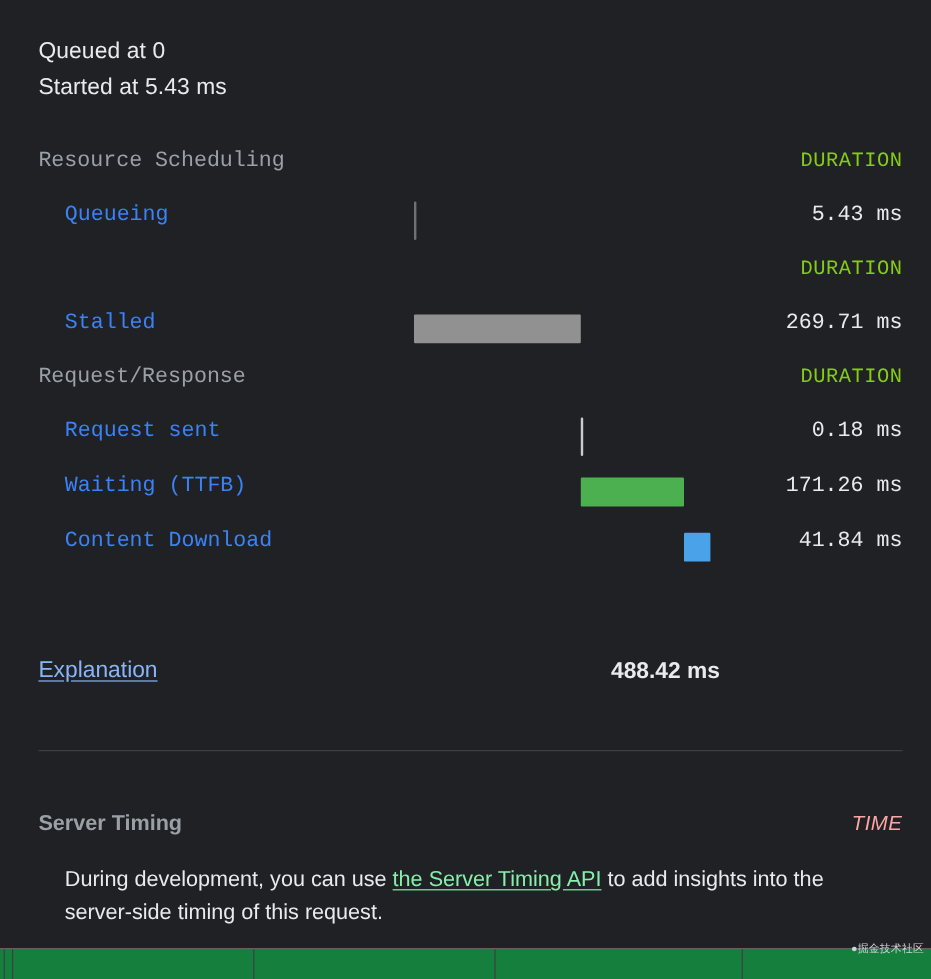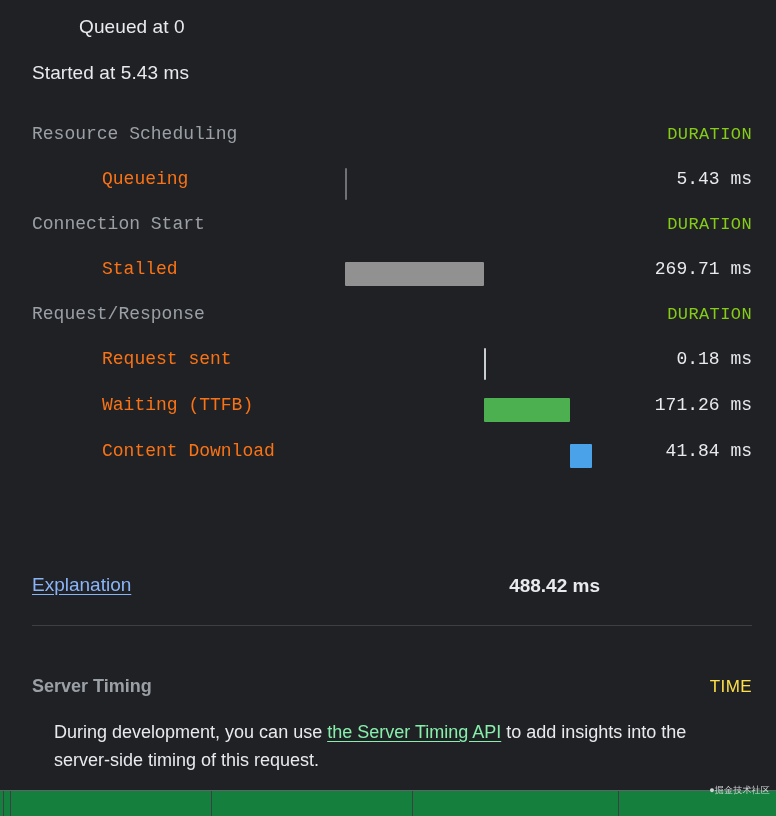--- a/index.html
+++ b/index.html
@@ -26,21 +26,21 @@
 
   
   .summary {
     position: absolute;
     left: 32px;
     font-size: 19px;
     color: #e8eaed;
     letter-spacing: 0.1px;
     white-space: nowrap;
   }
-  #queued-line  { top: 16px; margin-left: 47px; }
+  #queued-line  { top: 32px; }
   #started-line { top: 62px; }
 
   
   #timing-table {
     position: absolute;
     top: 118px;
     left: 0;
     width: 776px;
     font-family: Liberation Mono, monospace;
   }
@@ -69,23 +69,22 @@
 
   .timing-row {
     position: relative;
     height: 46px;
   }
   .timing-row .row-label {
     position: absolute;
     left: 54px;
     top: 7px;
     font-size: 18px;
-    color: #f97316;
-    white-space: nowrap;
-    margin-left: 48px;
+    color: #3b82f6;
+    white-space: nowrap;
   }
   .timing-row .row-value {
     position: absolute;
     right: 24px;
     top: 7px;
     font-size: 18px;
     color: #e8eaed;
     white-space: nowrap;
   }
   .timing-row .bar-track {
@@ -104,21 +103,21 @@
   }
   .bar.thin {
     width: 2px;
     top: 6px;
     height: 32px;
   }
 
   
   #total-row {
     position: absolute;
-    top: 571px;
+    top: 545px;
     left: 0;
     width: 624px;
     height: 36px;
   }
   #explanation-link {
     position: absolute;
     left: 32px;
     top: 3px;
     font-size: 19px;
     color: #8ab4f8;
@@ -161,23 +160,24 @@
     font-size: 18px;
     color: #9aa0a6;
     white-space: nowrap;
     font-weight: bold;
   }
   #server-timing .sec-duration {
     position: absolute;
     right: 24px;
     top: 5px;
     font-size: 17px;
-    color: #fde047;
+    color: #fca5a5;
     letter-spacing: 0.4px;
     white-space: nowrap;
+    font-style: italic;
   }
   #server-timing-note {
     position: absolute;
     left: 54px;
     top: 46px;
     width: 690px;
     font-size: 18px;
     line-height: 28px;
     color: #e8eaed;
   }
@@ -229,21 +229,20 @@
         <div class="sec-duration">DURATION</div>
       </div>
       <div class="timing-row">
         <div class="bar-track">
           <div class="bar thin" style="left: 345px; width: 2px; background: rgb(110, 114, 118);"></div>
         </div>
         <div class="row-label">Queueing</div>
         <div class="row-value">5.43 ms</div>
       </div>
       <div class="section-header">
-        <div class="sec-title">Connection Start</div>
         <div class="sec-duration">DURATION</div>
       </div>
       <div class="timing-row">
         <div class="bar-track">
           <div class="bar" style="left: 345px; width: 139px; background: rgb(145, 145, 145);"></div>
         </div>
         <div class="row-label">Stalled</div>
         <div class="row-value">269.71 ms</div>
       </div>
       <div class="section-header">

